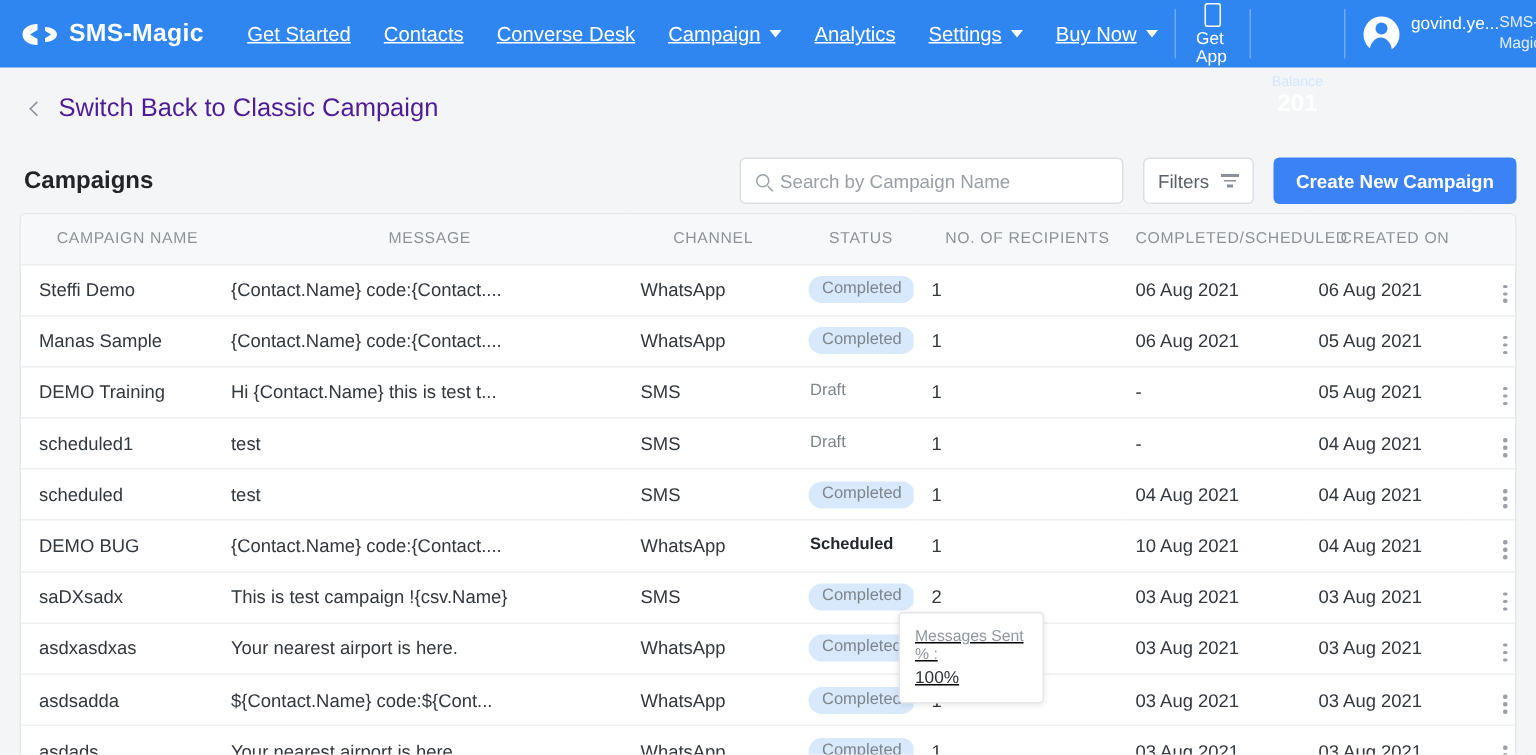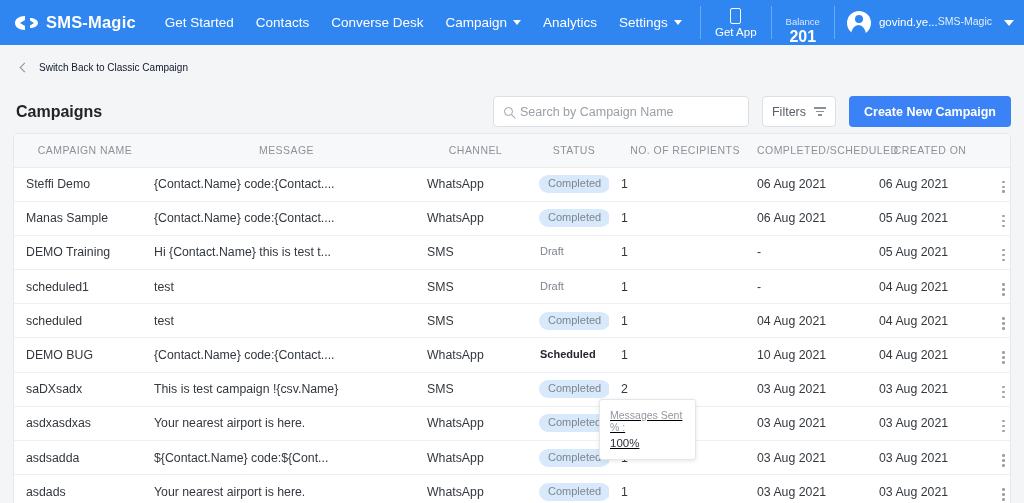--- a/index.html
+++ b/index.html
@@ -26,21 +26,21 @@
     height: 100%;
   }
   .brand-logo { width: 26px; height: 16px; position: relative; margin-right: 6px; }
   .brand-text {
     font-size: 16.5px;
     font-weight: bold;
     letter-spacing: .2px;
     color: #ffffff;
     white-space: nowrap;
   }
-  .nav-links { display: flex; align-items: center; height: 100%; }
+  .nav-links { display: flex; align-items: center; height: 100%; text-decoration: underline; }
   .nav-link {
     font-size: 13.5px;
     color: #ffffff;
     padding: 0 11px;
     height: 100%;
     display: flex;
     align-items: center;
     white-space: nowrap;
     cursor: pointer;
   }
@@ -66,22 +66,23 @@
   }
   .phone-ico {
     width: 11px; height: 16px;
     border: 1.6px solid #ffffff;
     border-radius: 2px;
     margin-bottom: 2px;
   }
   .getapp-label { font-size: 11.5px; color: #ffffff; }
   .balance {
     display: flex; flex-direction: column;
-    align-items: center; justify-content: flex-start;
+    align-items: center; justify-content: center;
     padding: 16px 14px;
+    margin-top: 48px;
   }
   .balance-label { font-size: 9.5px; color: #d6e6fb; margin-bottom: 1px; }
   .balance-value { font-size: 16px; font-weight: bold; color: #ffffff; }
   .userbox {
     display: flex; align-items: center;
     padding: 0 10px 0 12px; cursor: pointer;
   }
   .avatar {
     width: 24px; height: 24px; border-radius: 50%;
     background: #ffffff; position: relative; margin-right: 8px;
@@ -114,21 +115,21 @@
     padding: 17px 0 0 8px;
     cursor: pointer; width: max-content;
   }
   .chev-left {
     width: 7px; height: 7px;
     border-left: 1.6px solid #8a9099;
     border-bottom: 1.6px solid #8a9099;
     transform: rotate(45deg);
     margin-right: 11px;
   }
-  .switchback-label { font-size: 10px; color: #0f172a; }
+  .switchback-label { font-size: 17px; color: #4c1d95; }
 
   .toolbar {
     display: flex; align-items: center;
     padding: 17px 0 0 0;
     height: 60px;
     gap: 40px;
   }
   .page-title {
     font-size: 16px; font-weight: bold; color: #222428;
     margin-left: 3px;
@@ -283,20 +284,24 @@
     </div>
     <div class="nav-link">
       <span>Campaign</span>
       <span class="caret"></span>
     </div>
     <div class="nav-link">
       <span>Analytics</span>
     </div>
     <div class="nav-link">
       <span>Settings</span>
+      <span class="caret"></span>
+    </div>
+    <div class="nav-link">
+      <span>Buy Now</span>
       <span class="caret"></span>
     </div>
   </div>
 
   <div class="nav-right">
     <div class="nav-sep"></div>
     <div class="getapp">
       <span class="phone-ico"></span>
       <span class="getapp-label">Get App</span>
     </div>

